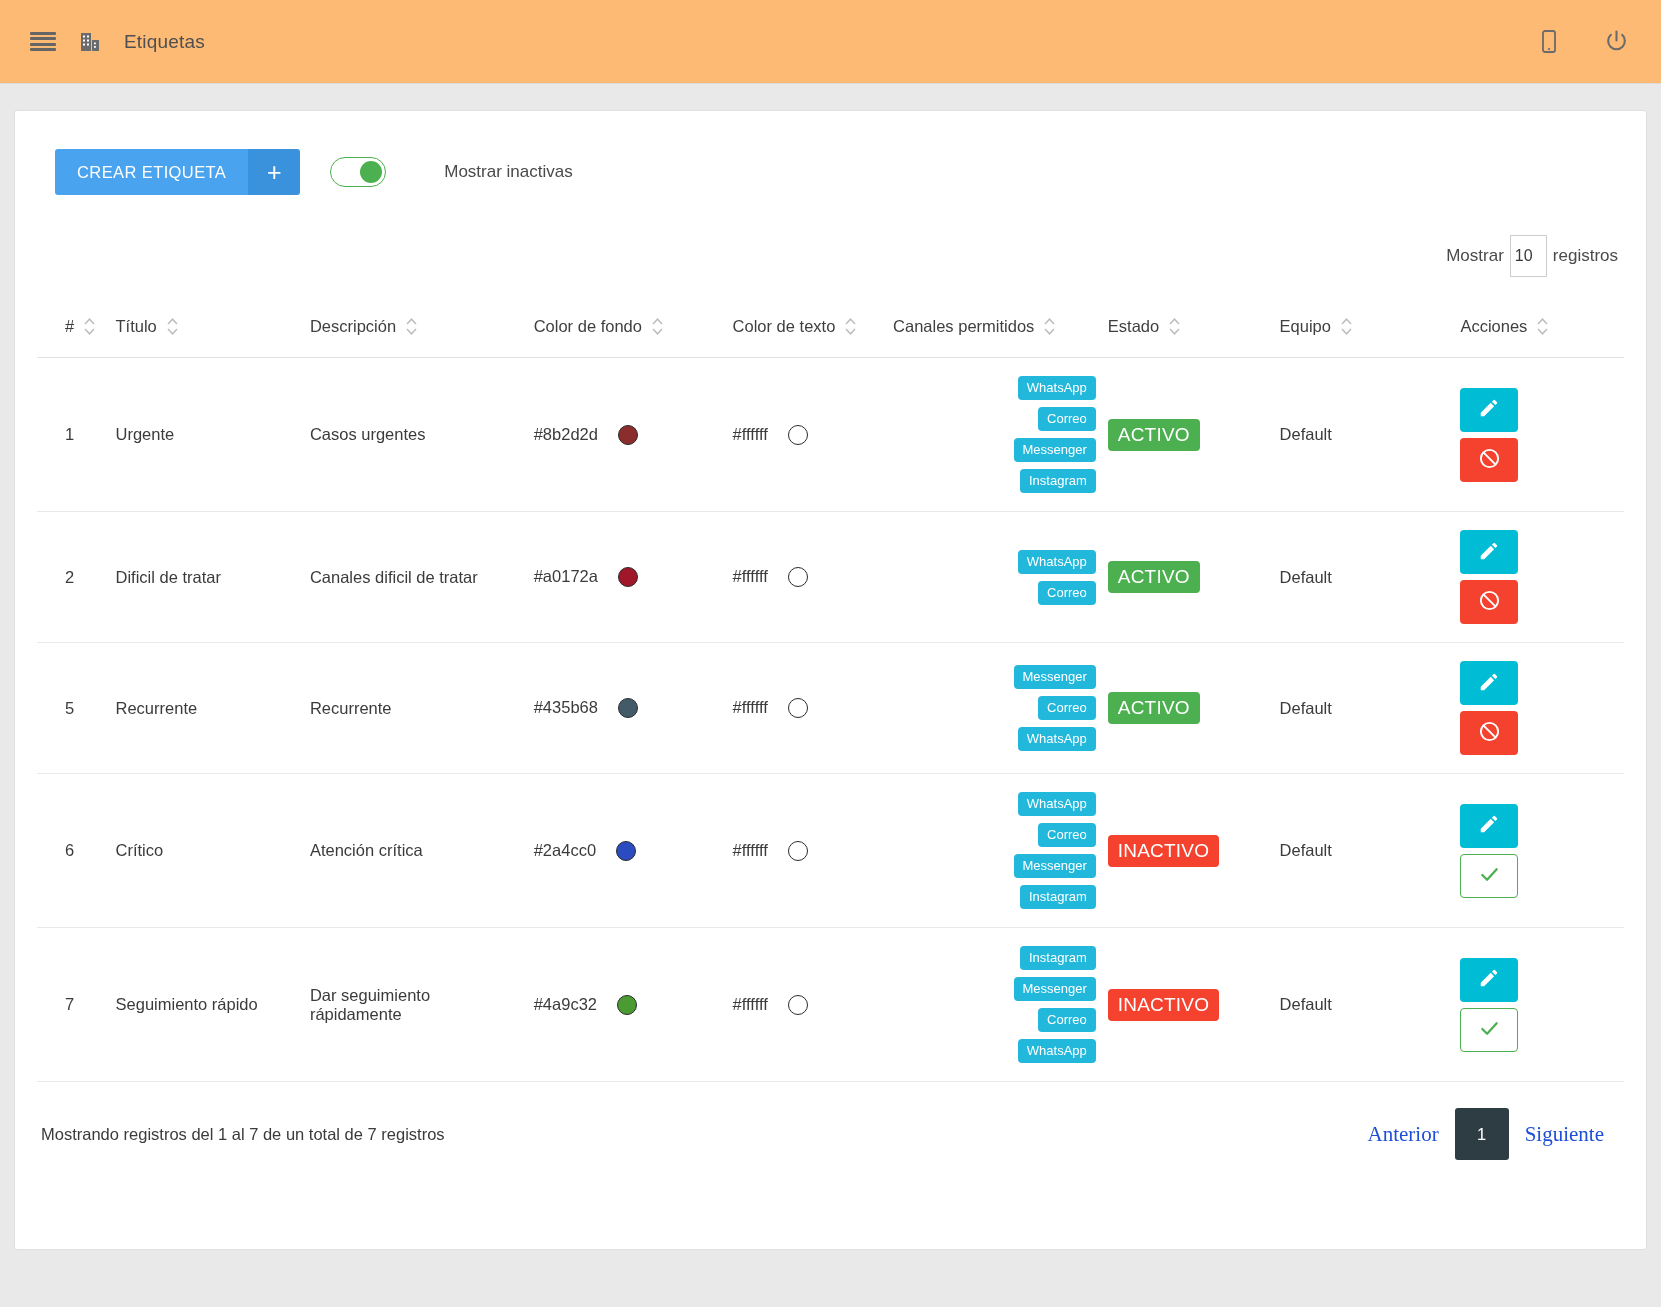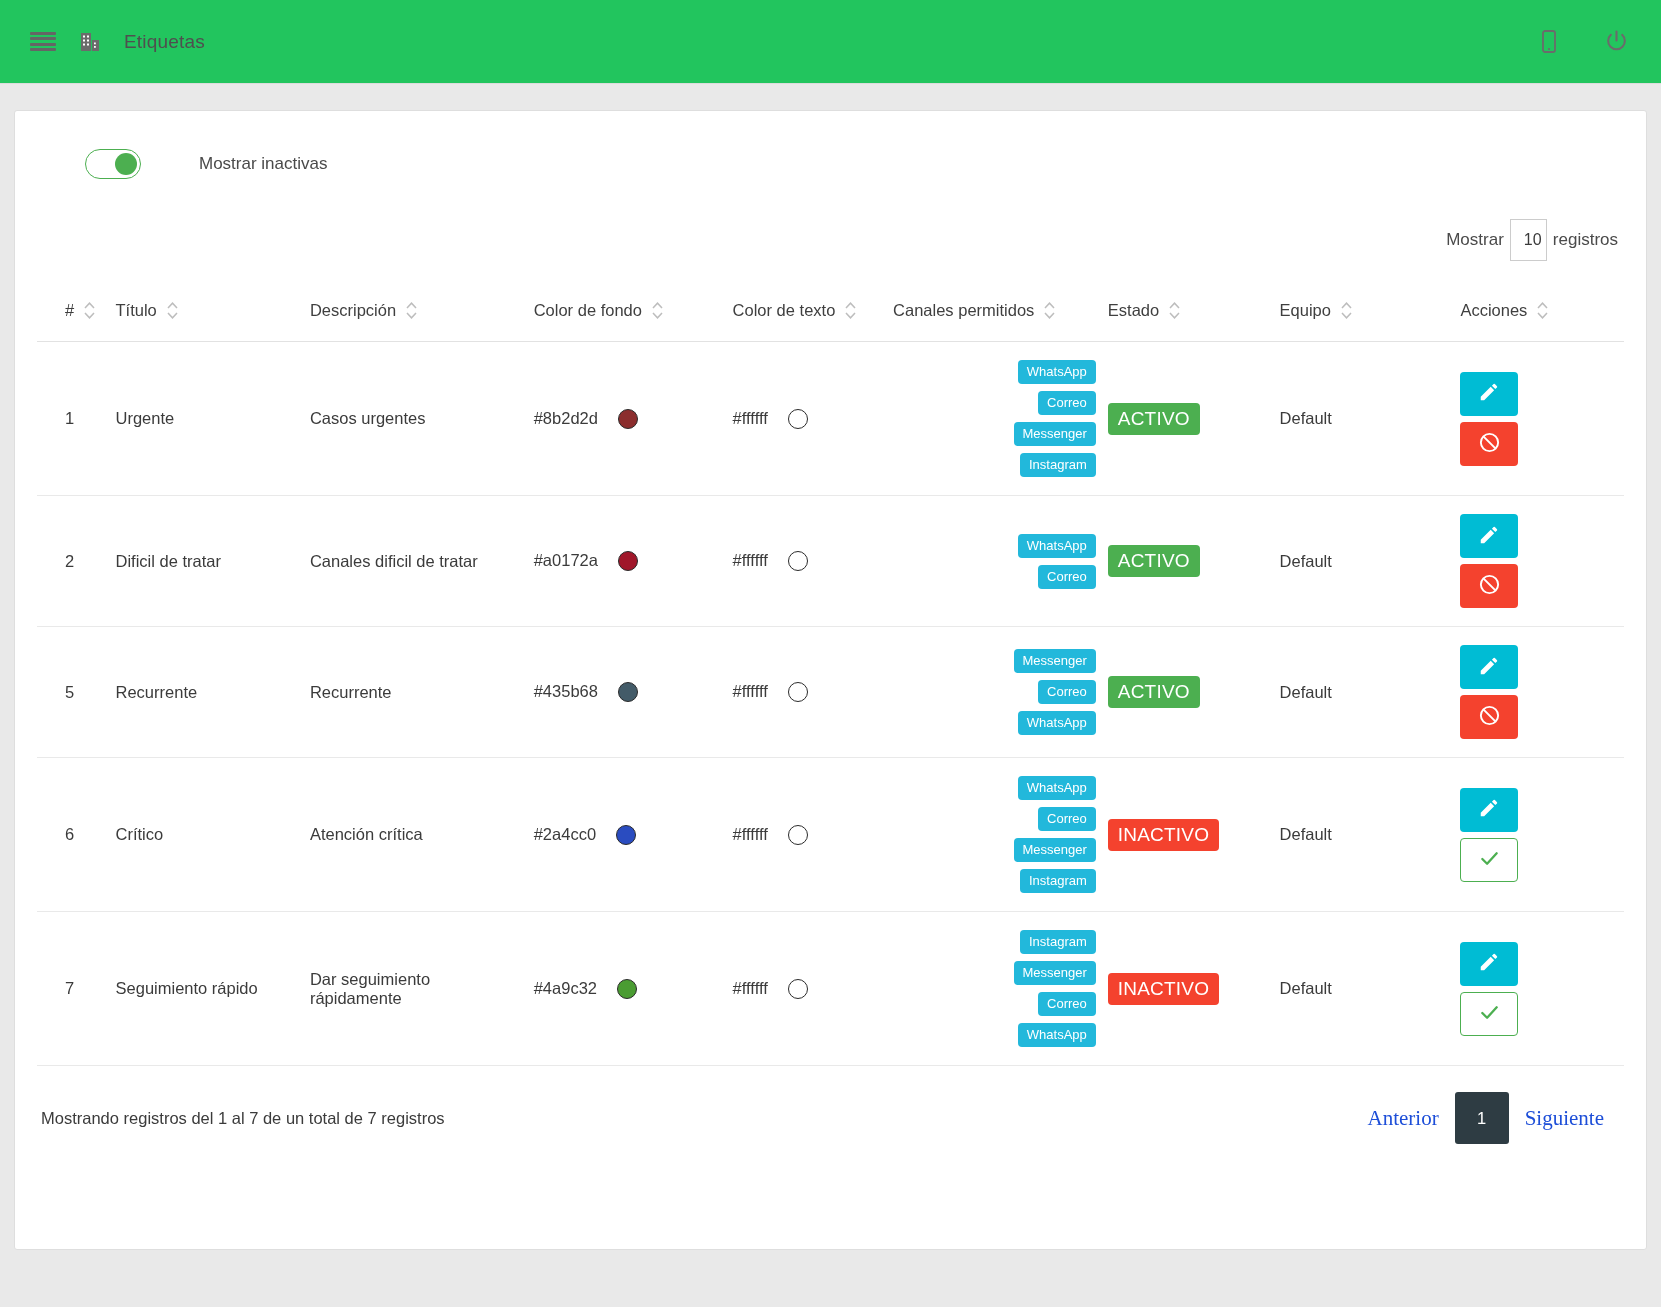--- a/index.html
+++ b/index.html
@@ -9,21 +9,21 @@
     width: 1661px; height: 1307px;
     background: #e9e9e9;
     font-family: "Liberation Sans", sans-serif;
     -webkit-font-smoothing: antialiased;
   }
 
   
   .topbar {
     position: relative;
     height: 84px;
-    background: #22c55e;
+    background: #fdba74;
     border-bottom: 1px solid #dcdcdc;
     display: flex;
     align-items: center;
     padding: 0 28px 0 30px;
     justify-content: flex-end;
   }
   .topbar-left { display: flex; align-items: center; gap: 22px; }
   .topbar-right { margin-left: auto; display: flex; align-items: center; gap: 44px; padding-right: 4px;}
 
   .hamburger { width: 26px; height: 20px; display: flex; flex-direction: column; justify-content: space-between; cursor: pointer;}
@@ -80,21 +80,21 @@
 
   
   .length-row {
     display: flex; justify-content: flex-end; align-items: center;
     padding: 40px 6px 0 0;
     font-size: 17px; color: #4a4a4a;
   }
   .length-row .select-box {
     border: 1px solid #cccccc; background: #fff;
     width: 37px; height: 42px;
-    margin: 0 6px; padding-left: 13px;
+    margin: 0 6px; padding-left: 4px;
     display: flex; align-items: center;
     font-size: 16px; color: #3a3a3a;
     cursor: pointer;
   }
 
   
   table { width: 100%; border-collapse: collapse; margin-top: 26px; }
   thead th {
     text-align: left; font-weight: 400;
     font-size: 16.5px; color: #3f3f3f;
@@ -216,20 +216,24 @@
         <path d="M12 2.5 L12 11"></path>
         <path d="M6.6 5.6 A8 8 0 1 0 17.4 5.6"></path>
       </svg>
     </span>
   </div>
 </div>
 
 <div class="card">
 
   <div class="toolbar">
+    <div class="create-btn">
+      <span class="label">CREAR ETIQUETA</span>
+      <span class="plus">+</span>
+    </div>
     <div class="toggle">
       <div class="knob"></div>
     </div>
     <span class="toggle-label">Mostrar inactivas</span>
   </div>
 
   <div class="length-row">
     <span>Mostrar</span>
     <span class="select-box">10</span>
     <span>registros</span>

